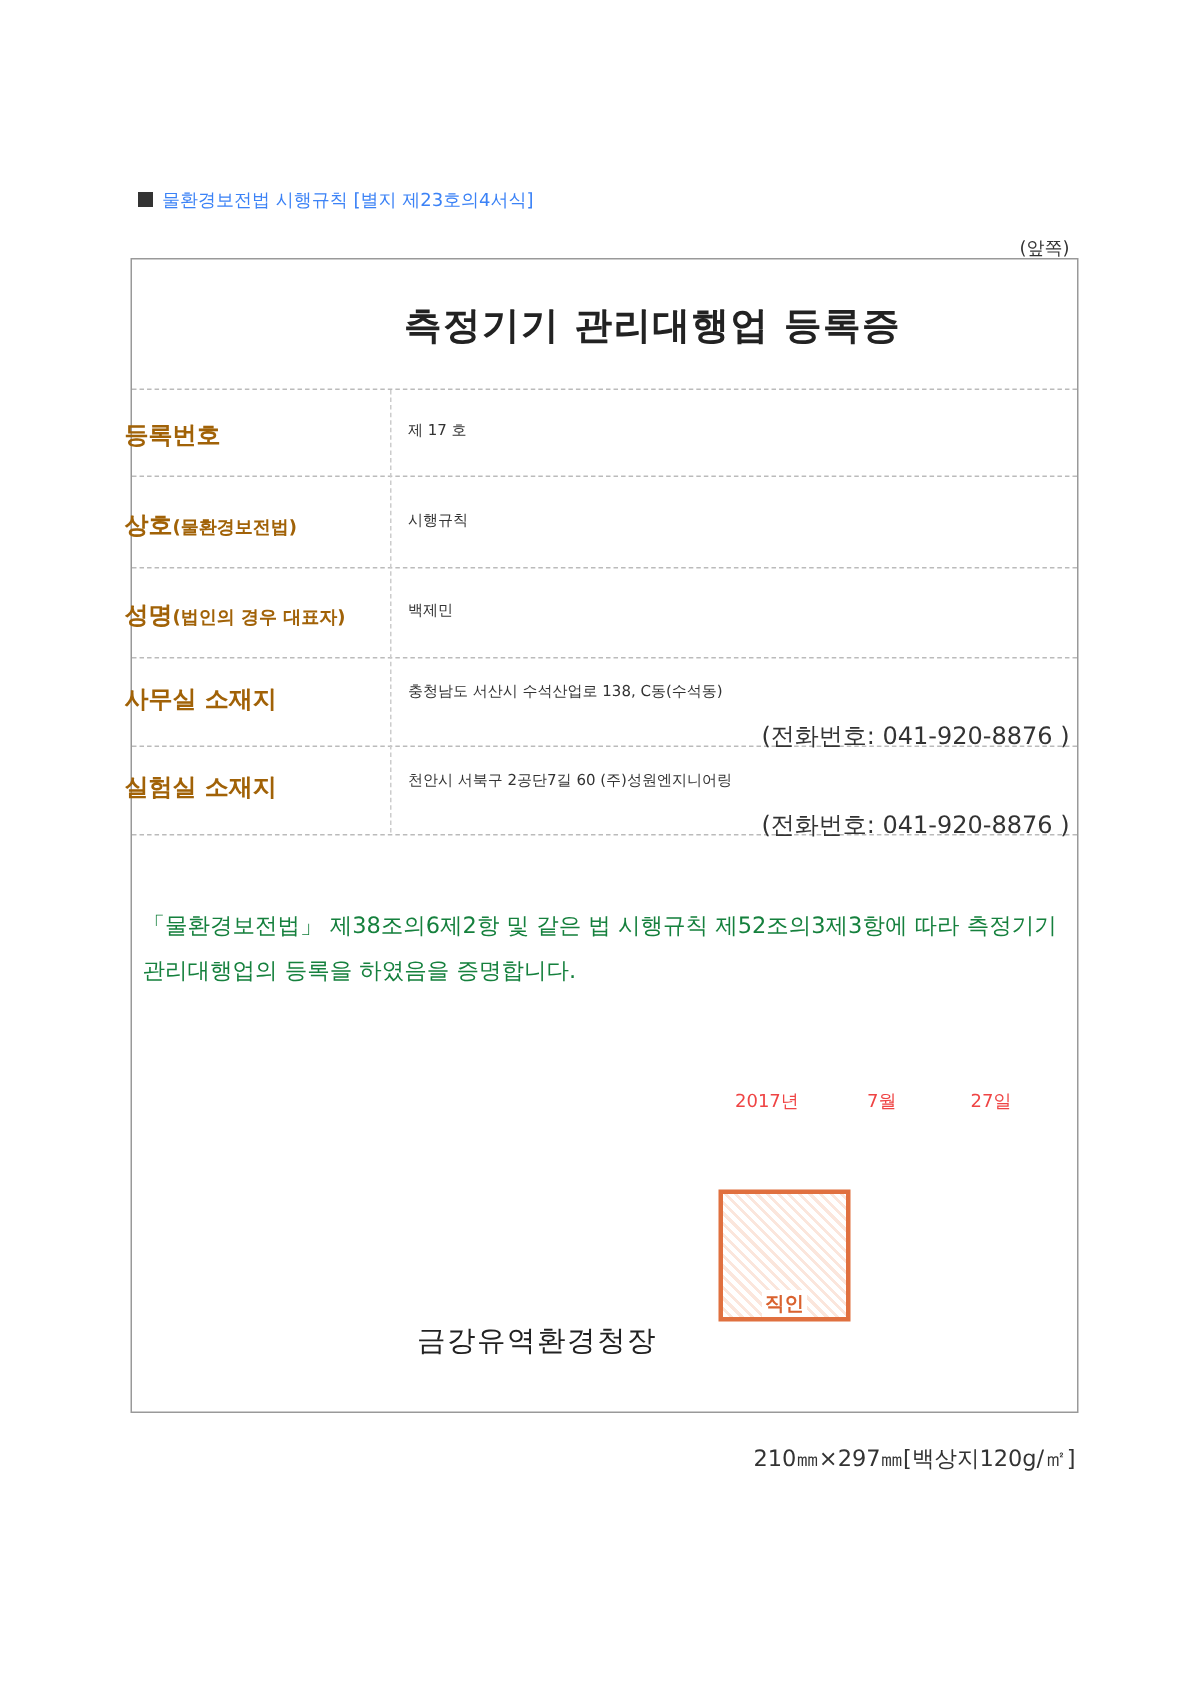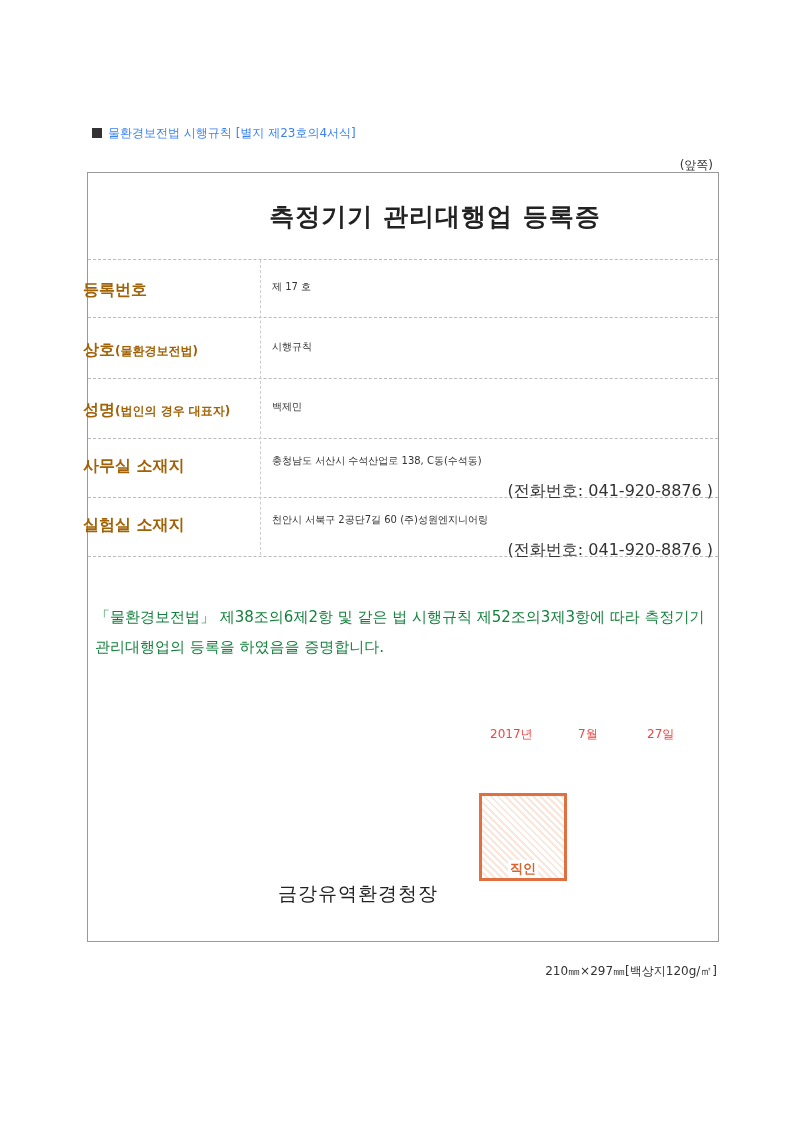--- a/index.html
+++ b/index.html
@@ -14,21 +14,21 @@
   .vline { left:260px; top:260px; width:0; height:295px; border-left:1px dashed #ccc; }
   .lbl { left:83px; font-size:16px; color:#a16207;font-weight:bold; }
   .lbl small { font-size:12px; }
   .val { left:272px; font-size:10px; color:#333; }
   .phone { right:80px; font-size:16px; color:#333; }
   .body-text { left:95px; top:602px; width:620px; font-size:15px; line-height:30px; color:#15803d; }
   .date { top:726px; font-size:12px; color:#ef4444; }
   .issuer { left:278px; top:845px; font-size:19px; color:#222; letter-spacing:1px;margin-top:36px; }
   .seal { left:479px; top:793px; width:88px; height:88px; border:3px solid #e0703f; box-sizing:border-box; background:repeating-linear-gradient(45deg,#fff 0 3px,#fbe6dc 3px 5px); display:flex; align-items:flex-end; justify-content:center; }
   .seal span { color:#d9622f; font-size:13px; font-weight:bold; background:#fff; padding:0 2px; }
-  .paper-size { right:76px; top:963px; font-size:12px; color:#333; }
+  .paper-size { right:76px; top:963px; font-size:15px; color:#333; }
 </style>
 </head>
 <body>
 
 <div class="abs header-note"><span class="sq"></span><span>물환경보전법 시행규칙 [별지 제23호의4서식]</span></div>
 <div class="abs side-note">(앞쪽)</div>
 
 <div class="abs frame"></div>
 <div class="abs title">측정기기 관리대행업 등록증</div>
 

